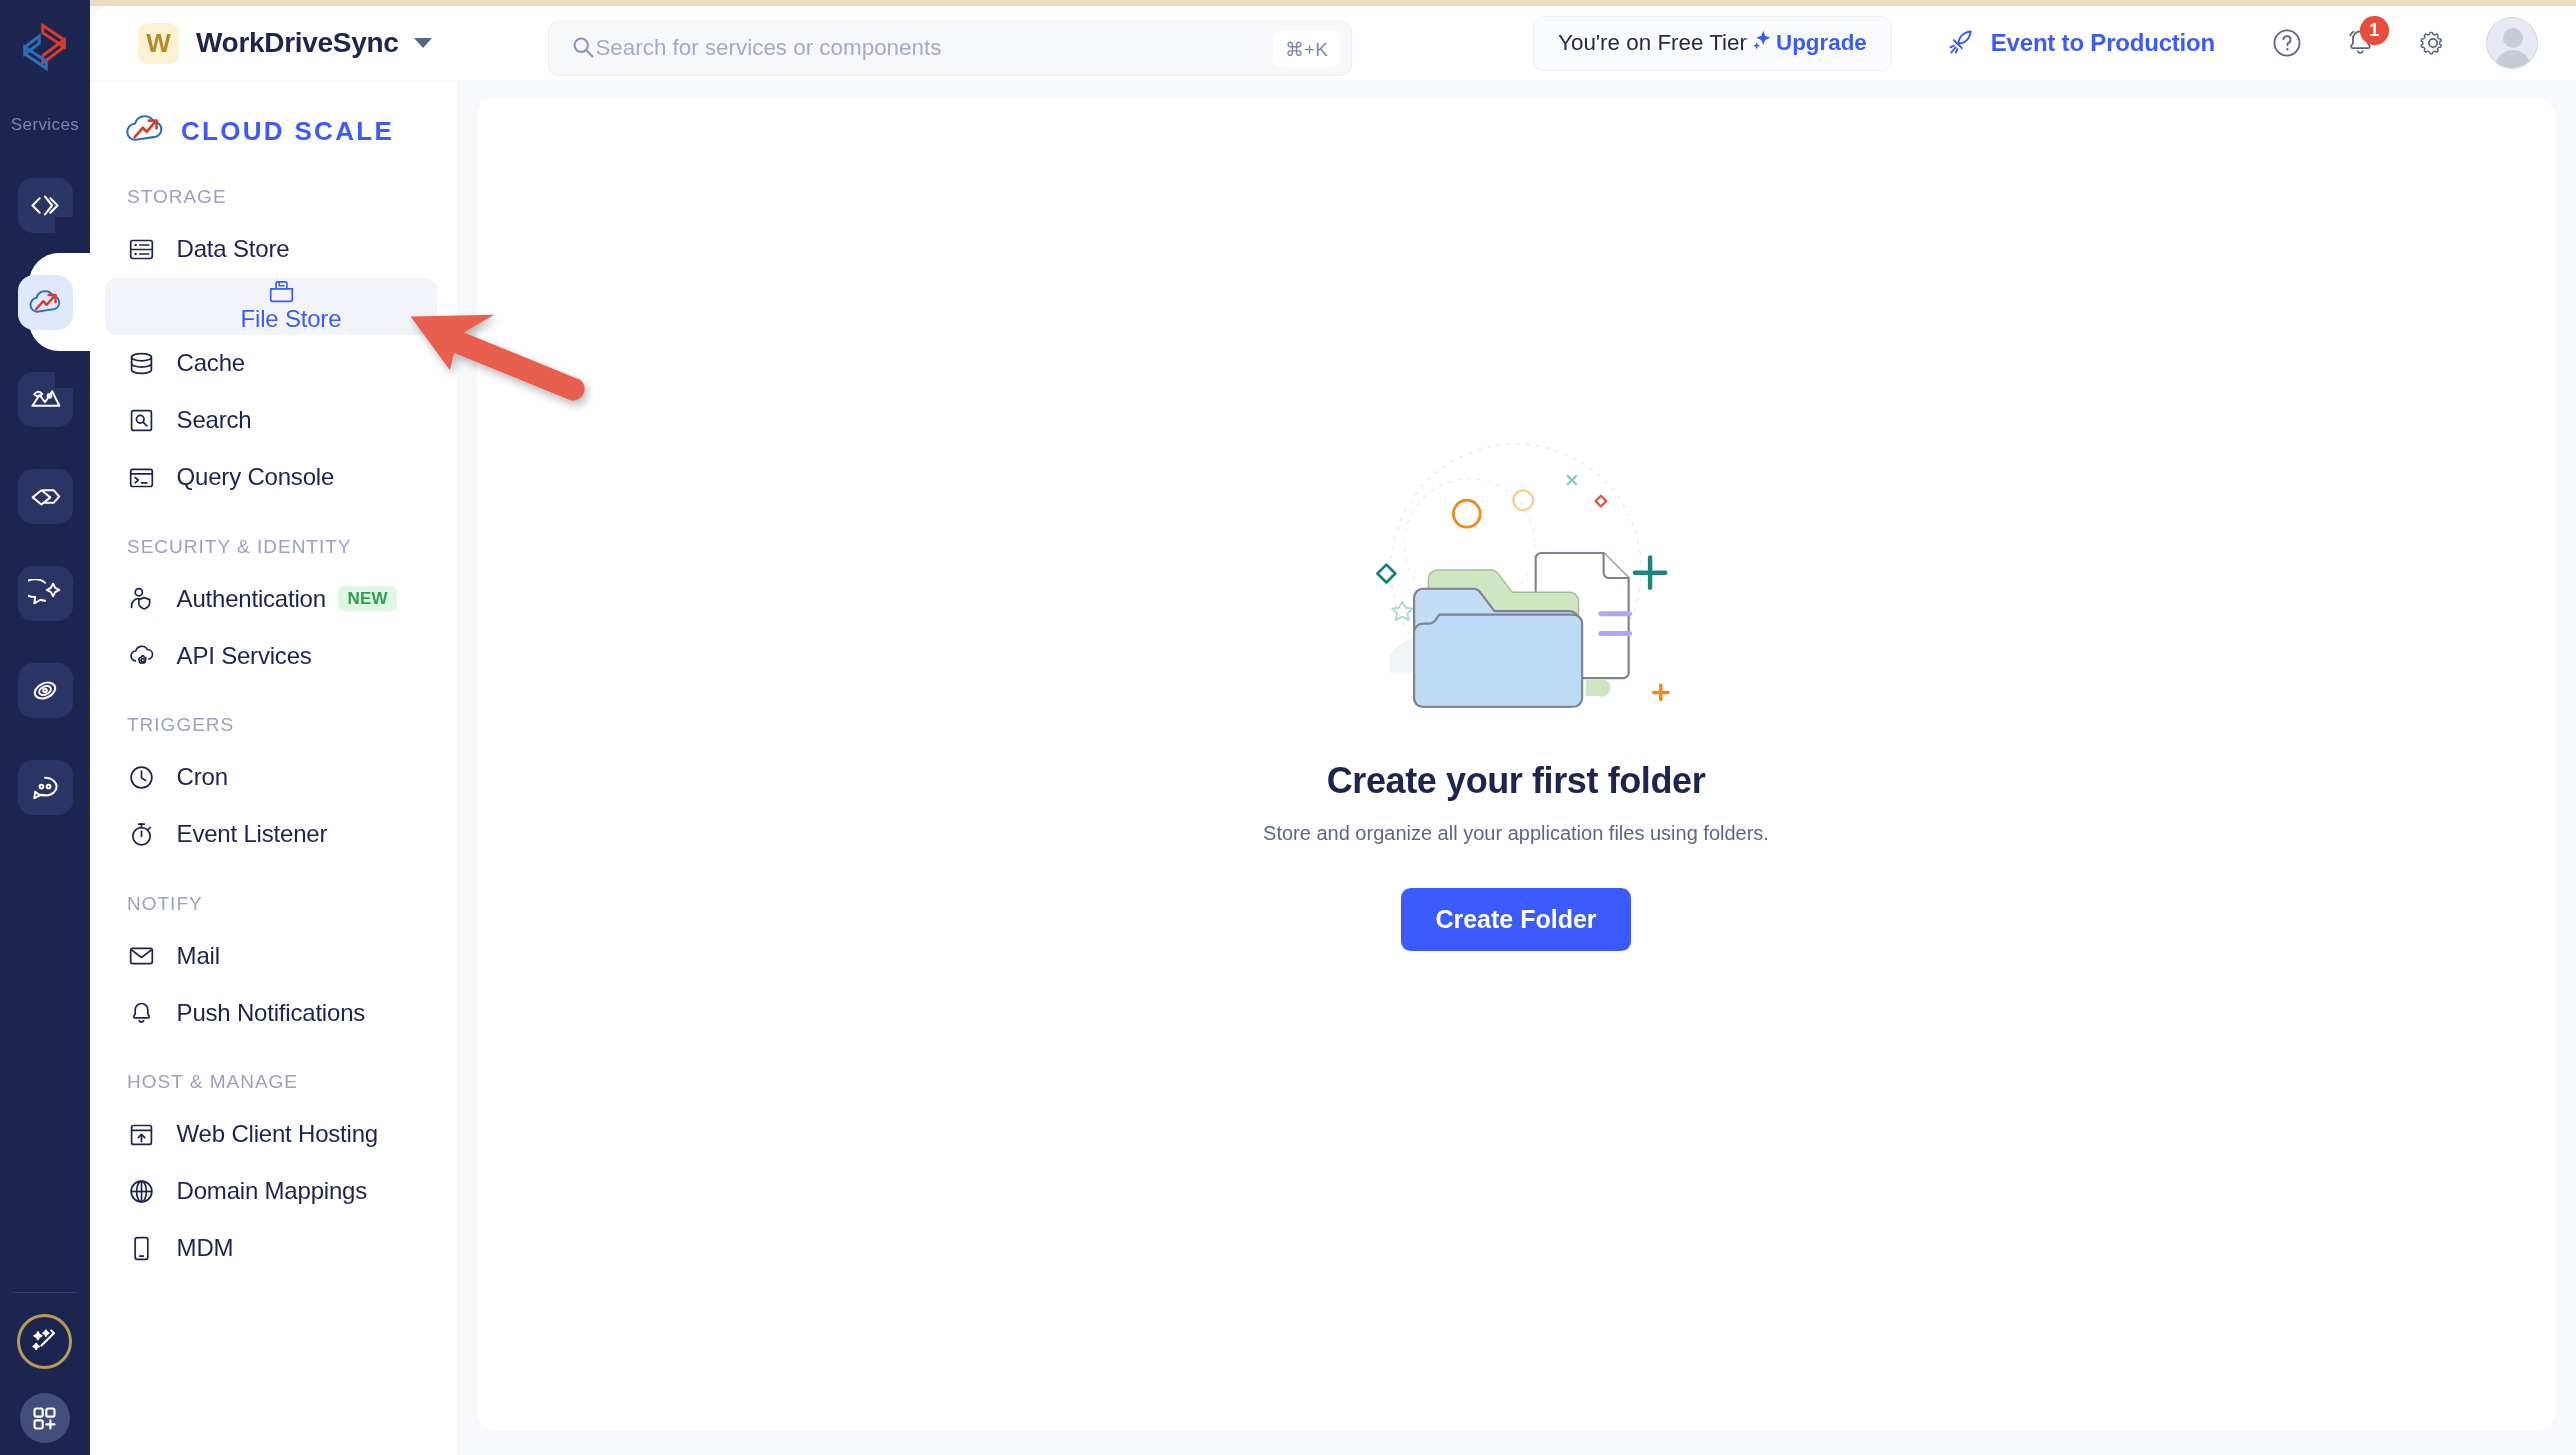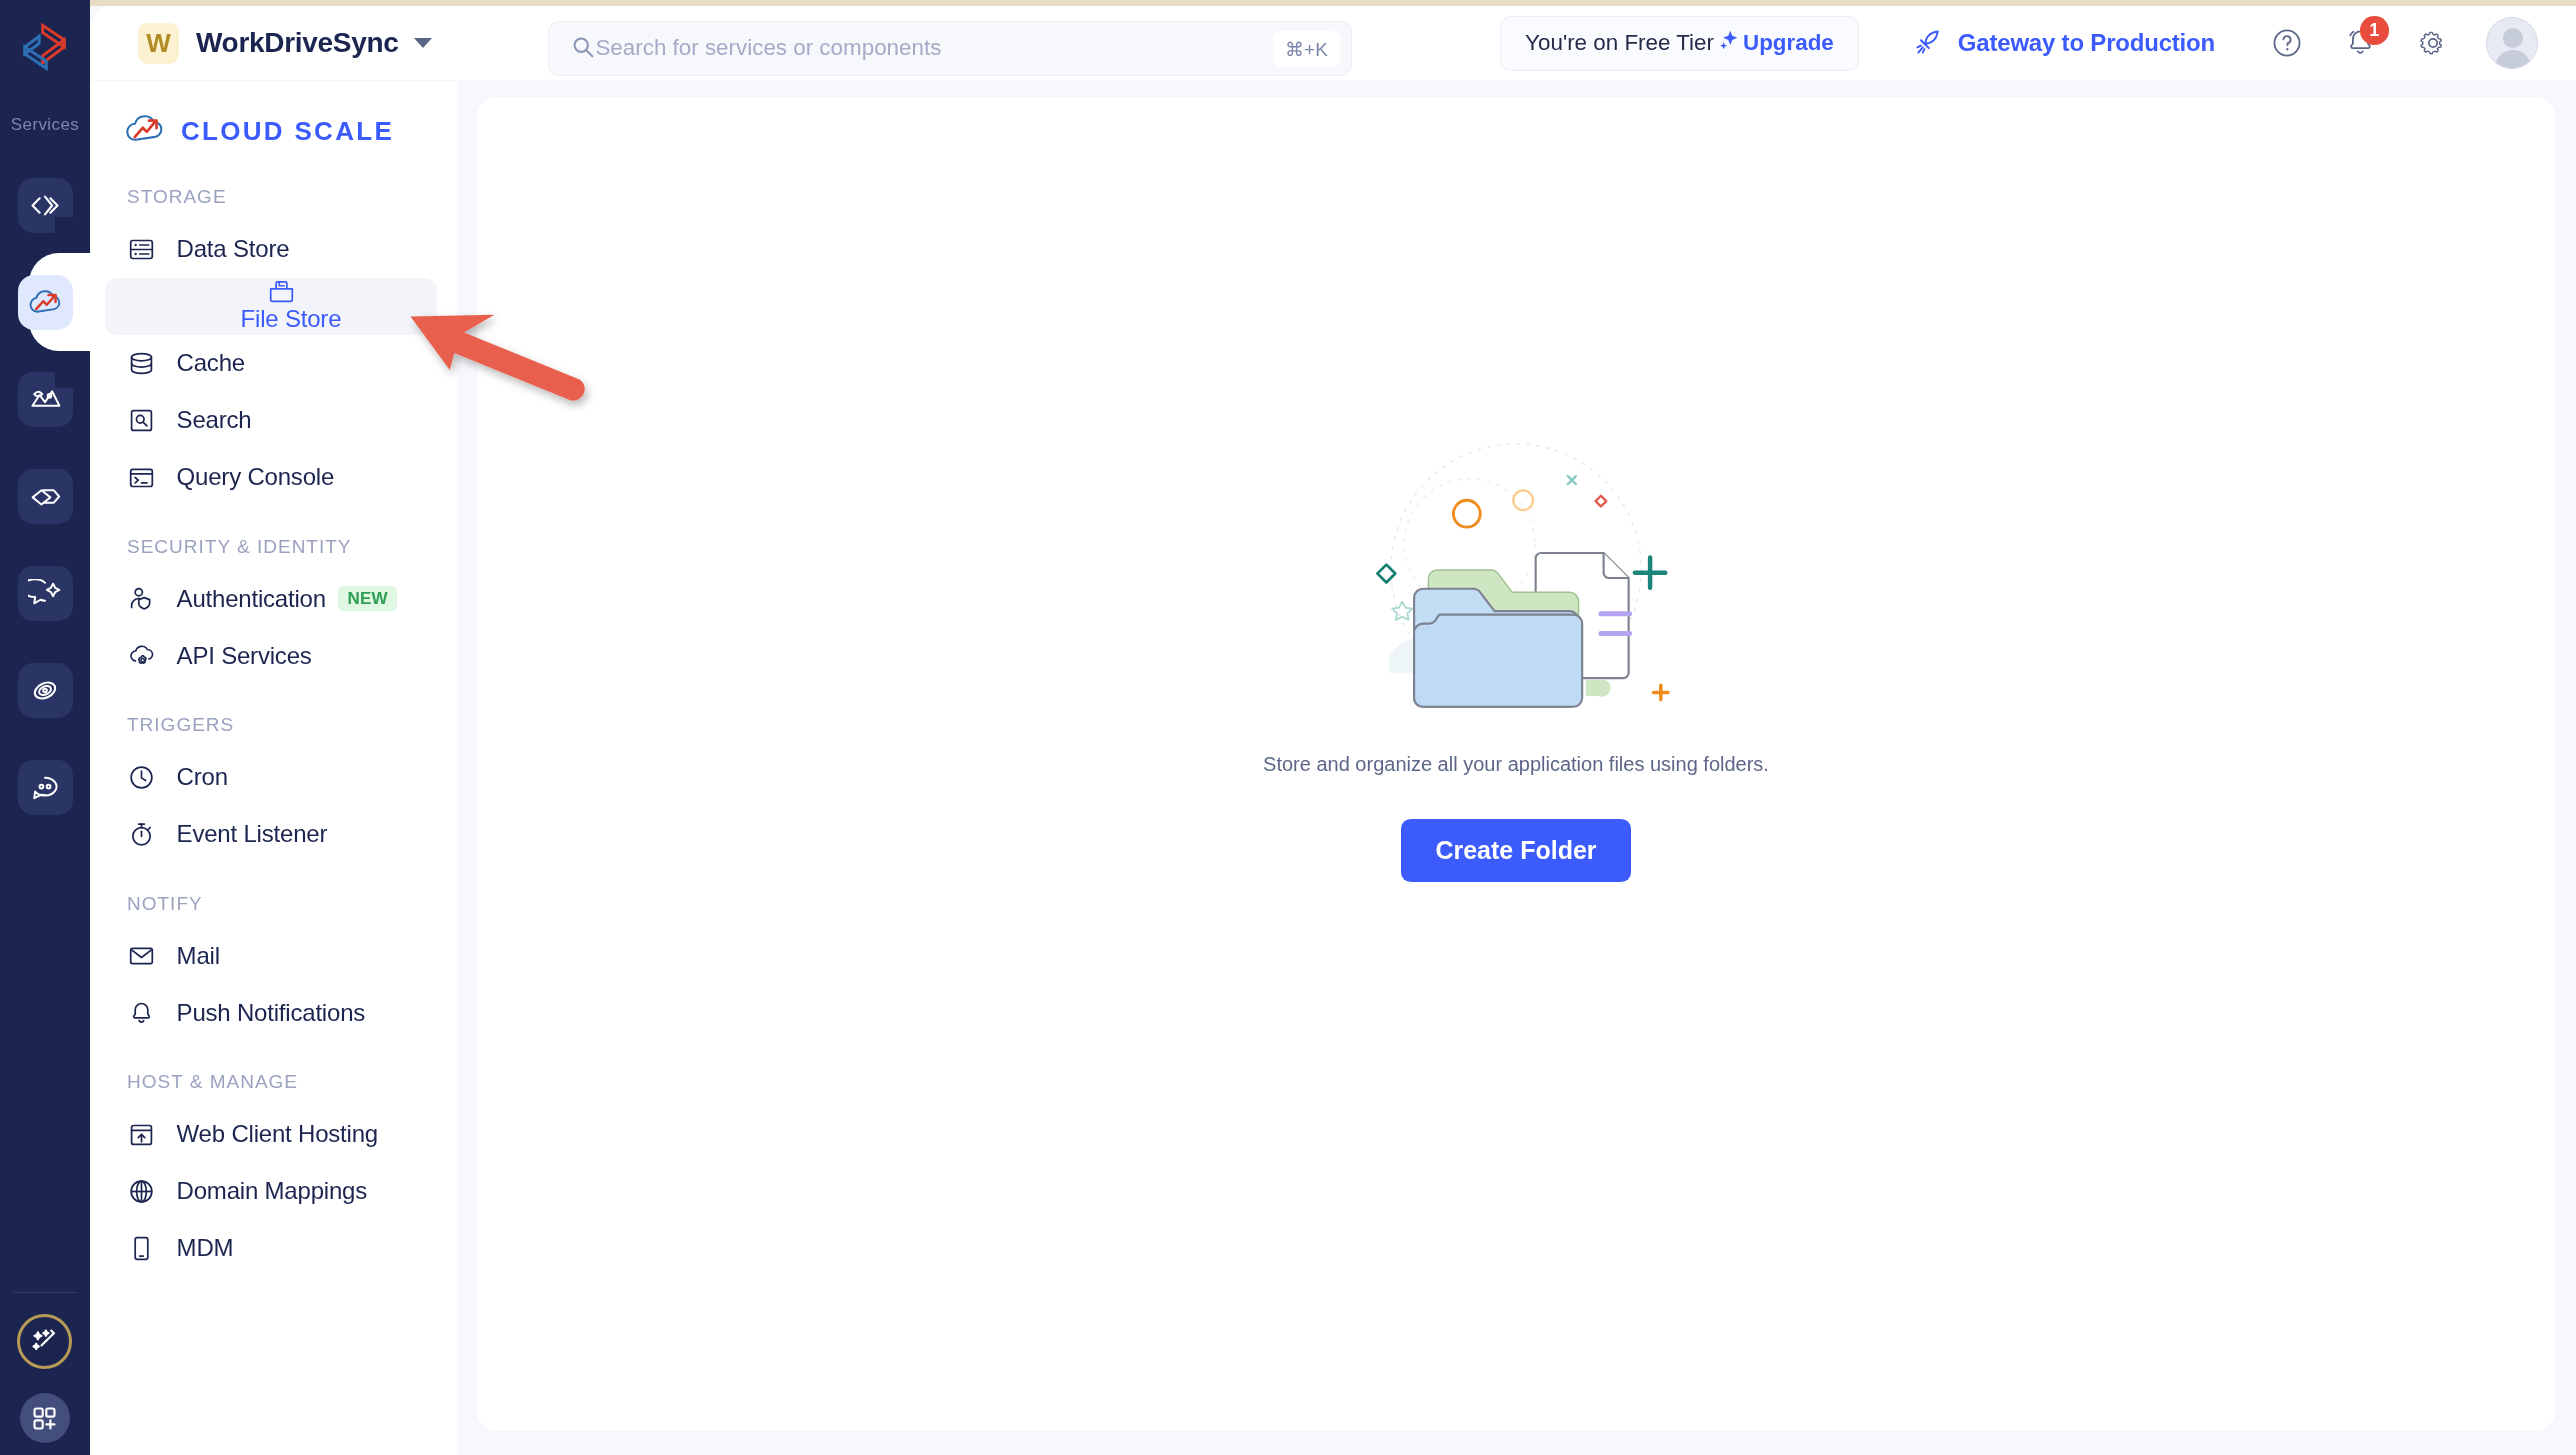--- a/index.html
+++ b/index.html
@@ -311,21 +311,21 @@
         <span>
           <svg width="30" height="30" viewBox="0 0 34 34" fill="none" stroke="#3b5bfd" stroke-width="2.2" stroke-linecap="round" stroke-linejoin="round">
             <path d="M14 20 C14 12 19 6 28 5 C27 14 21 19 13 19 Z"></path>
             <path d="M13 19 L9 15"></path>
               <path d="M14 20 L18 24"></path>
             <path d="M11 23 L6 29"></path>
               <path d="M9 21 L5 23"></path>
               <path d="M13 25 L11 29"></path>
           </svg>
         </span>
-        <span class="deploy-label">Gateway to Production</span>
+        <span class="deploy-label">Event to Production</span>
       </div>
 
       <div class="hdr-icons">
         <div class="hdr-ic">
           <svg width="34" height="34" viewBox="0 0 38 38" fill="none" stroke="#5b6687" stroke-width="2">
             <circle cx="19" cy="19" r="14"></circle>
             <path d="M15 15 a4 4 0 1 1 4.6 4.3 v2.2" stroke-linecap="round"></path>
             <circle cx="19.4" cy="26" r="1.3" fill="#5b6687" stroke="none"></circle>
           </svg>
         </div>
@@ -563,20 +563,21 @@
           <path d="M112 151 h60 a10 10 0 0 1 8 4 l16 21 h64 a10 10 0 0 1 10 10 v78 a10 10 0 0 1 -10 10 H112 a10 10 0 0 1 -10 -10 V161 a10 10 0 0 1 10 -10 Z" fill="#cfe6c3" stroke="#9fc08f" stroke-width="1.6"></path>
 
           <path d="M96 172 h56 a10 10 0 0 1 8 4 l16 21 h84 a10 10 0 0 1 10 10 v87 a10 10 0 0 1 -10 10 H96 a10 10 0 0 1 -10 -10 V182 a10 10 0 0 1 10 -10 Z" fill="#c3ddf5" stroke="#7d8290" stroke-width="2.4" stroke-linejoin="round"></path>
 
           <path d="M278 274 h22 a8 8 0 0 1 -8 18 h-14 Z" fill="#cfe6c3"></path>
 
           <path d="M114 201 h150 a10 10 0 0 1 10 10 v83 a10 10 0 0 1 -10 10 H96 a10 10 0 0 1 -10 -10 v-73 a10 10 0 0 1 10 -10 h6 a10 10 0 0 0 8 -4 Z" fill="#bfdaf5" stroke="#7d8290" stroke-width="2.4" stroke-linejoin="round"></path>
         </svg>
       </div>
 
+      <div class="empty-title">Create your first folder</div>
       <div class="empty-sub">Store and organize all your application files using folders.</div>
       <button class="empty-btn">Create Folder</button>
     </div>
   </div>
 
   <div class="arrow">
     <svg width="224" height="116" viewBox="0 0 250 130">
       <defs>
         <filter id="ashadow" x="-30%" y="-30%" width="180%" height="180%">
           <feDropShadow dx="3" dy="5" stdDeviation="5" flood-color="#000000" flood-opacity=".28"></feDropShadow>

